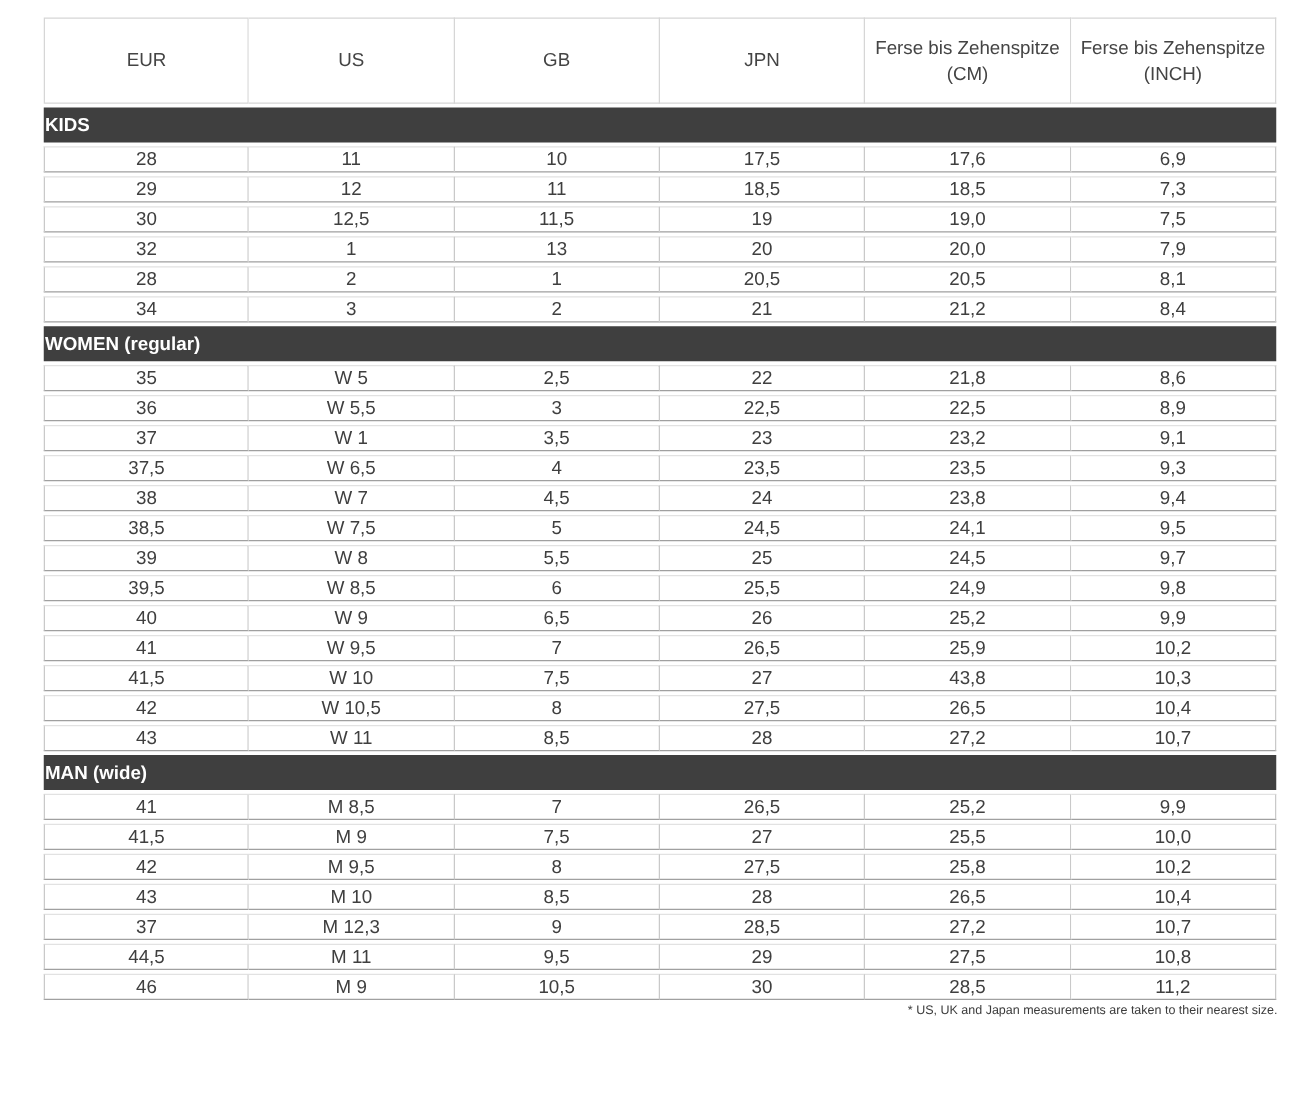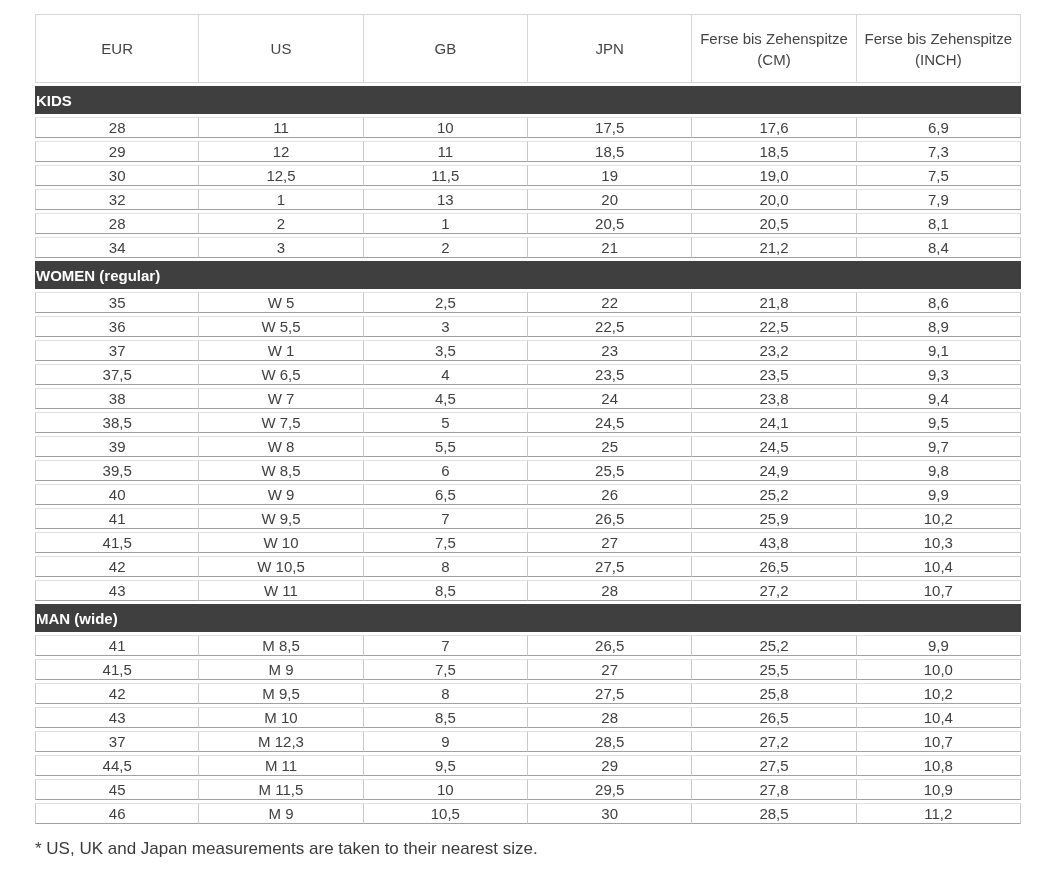--- a/index.html
+++ b/index.html
@@ -60,24 +60,24 @@
     color: #3f3f3f;
     border-style: solid;
     border-color: #e2e2e2 #c9c9c9 #a0a0a0 #c9c9c9;
     border-width: 1px 1px 1px 0;
     padding: 0;
   }
   table.size-table td.data-cell:first-child {
     border-left-width: 1px;
   }
   .footnote {
-    margin-top: 12px;
-    font-size: 17px;
+    margin-top: 0;
+    font-size: 10px;
     color: #3b3b3b;
-    text-align: left;
+    text-align: right;
   }
 </style>
 </head>
 <body>
 
 <div class="page">
   <table class="size-table">
     <thead>
       <tr>
         <th>EUR</th>
@@ -292,28 +292,20 @@
         </tr>
         <tr>
           <td class="data-cell">44,5</td>
           <td class="data-cell">M 11</td>
           <td class="data-cell">9,5</td>
           <td class="data-cell">29</td>
           <td class="data-cell">27,5</td>
           <td class="data-cell">10,8</td>
         </tr>
         <tr>
-          <td class="data-cell">45</td>
-          <td class="data-cell">M 11,5</td>
-          <td class="data-cell">10</td>
-          <td class="data-cell">29,5</td>
-          <td class="data-cell">27,8</td>
-          <td class="data-cell">10,9</td>
-        </tr>
-        <tr>
           <td class="data-cell">46</td>
           <td class="data-cell">M 9</td>
           <td class="data-cell">10,5</td>
           <td class="data-cell">30</td>
           <td class="data-cell">28,5</td>
           <td class="data-cell">11,2</td>
         </tr>
       </tbody>
   </table>
   <div class="footnote">* US, UK and Japan measurements are taken to their nearest size.</div>

